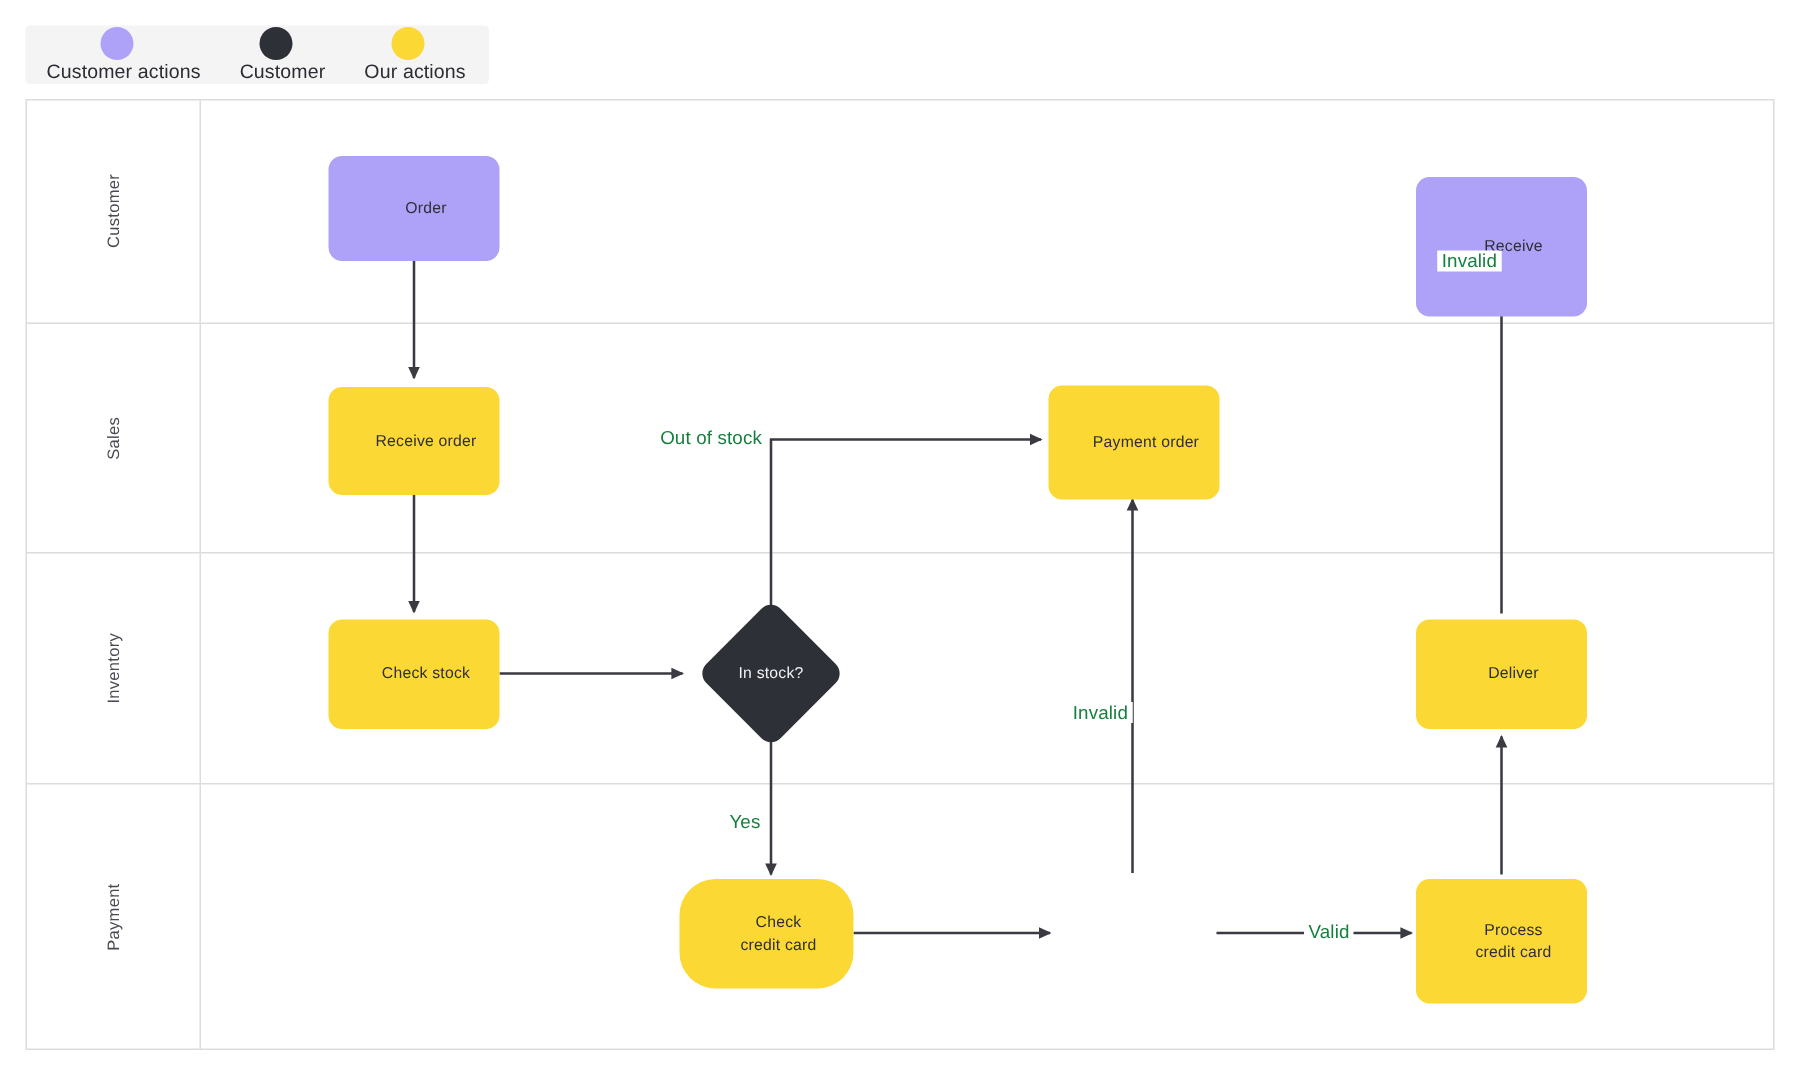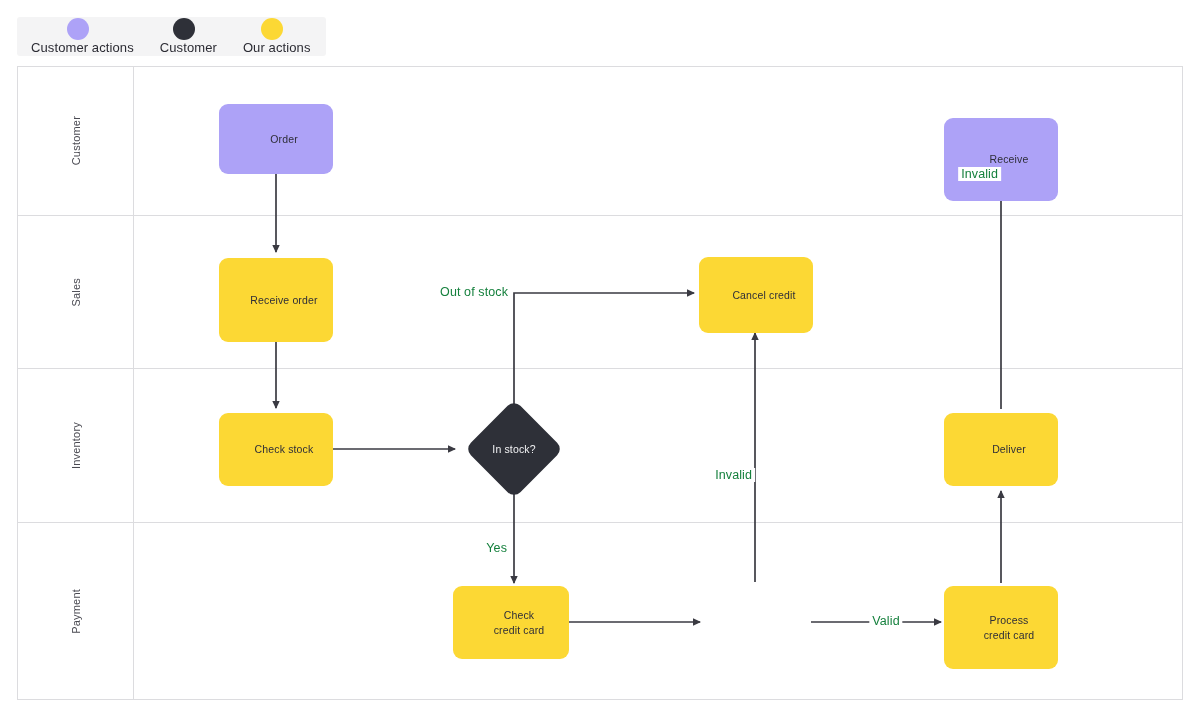--- a/index.html
+++ b/index.html
@@ -230,53 +230,53 @@
       <line x1="1001" y1="583" x2="1001" y2="491" marker-end="url(#arrow)"></line>
 
       <line x1="1001" y1="409" x2="1001" y2="194" marker-end="url(#arrow)"></line>
     </g>
   </svg>
 
   <div class="node rect purple" style="left:219px;top:104px;width:114px;height:70px;">
     <span class="node-label">Order</span>
   </div>
 
-  <div class="node rect yellow" style="left:219px;top:258px;width:114px;height:84px;">
+  <div class="node rect yellow" style="left:219px;top:258px;width:114px;height:72px;">
     <span class="node-label">Receive order</span>
   </div>
 
   <div class="node rect yellow" style="left:699px;top:257px;width:114px;height:76px;">
-    <span class="node-label">Cancel credit</span>
+    <span class="node-label">Payment order</span>
   </div>
 
   <div class="node rect yellow" style="left:219px;top:413px;width:114px;height:73px;">
     <span class="node-label">Check stock</span>
   </div>
 
   <div class="node rect yellow" style="left:944px;top:413px;width:114px;height:73px;">
     <span class="node-label">Deliver</span>
   </div>
 
   <div class="node diamond" style="left:464px;top:399px;width:100px;height:100px;">
     <span class="diamond-shape"></span>
     <span class="node-label">In stock?</span>
   </div>
 
-  <div class="node rect yellow" style="left:453px;top:586px;width:116px;height:73px;">
+  <div class="node rect yellow" style="left:453px;top:586px;width:116px;height:73px;border-radius:24px;">
     <span class="node-label">Check
 credit card</span>
   </div>
 
 
   <div class="node rect yellow" style="left:944px;top:586px;width:114px;height:83px;">
     <span class="node-label">Process
 credit card</span>
   </div>
 
-  <div class="node rect purple" style="left:944px;top:118px;width:114px;height:83px;">
+  <div class="node rect purple" style="left:944px;top:118px;width:114px;height:93px;">
     <span class="node-label">Receive</span>
   </div>
 
   <div class="edge-label" style="left:511px;top:285px;transform:translateX(-100%);">Out of stock</div>
 
   <div class="edge-label" style="left:514px;top:541px;transform:translateX(-115%);">Yes</div>
 
   <div class="edge-label" style="left:755px;top:468px;transform:translateX(-100%);">Invalid</div>
 
   <div class="edge-label" style="left:886px;top:614px;transform:translate(-50%,0);">Valid</div>

